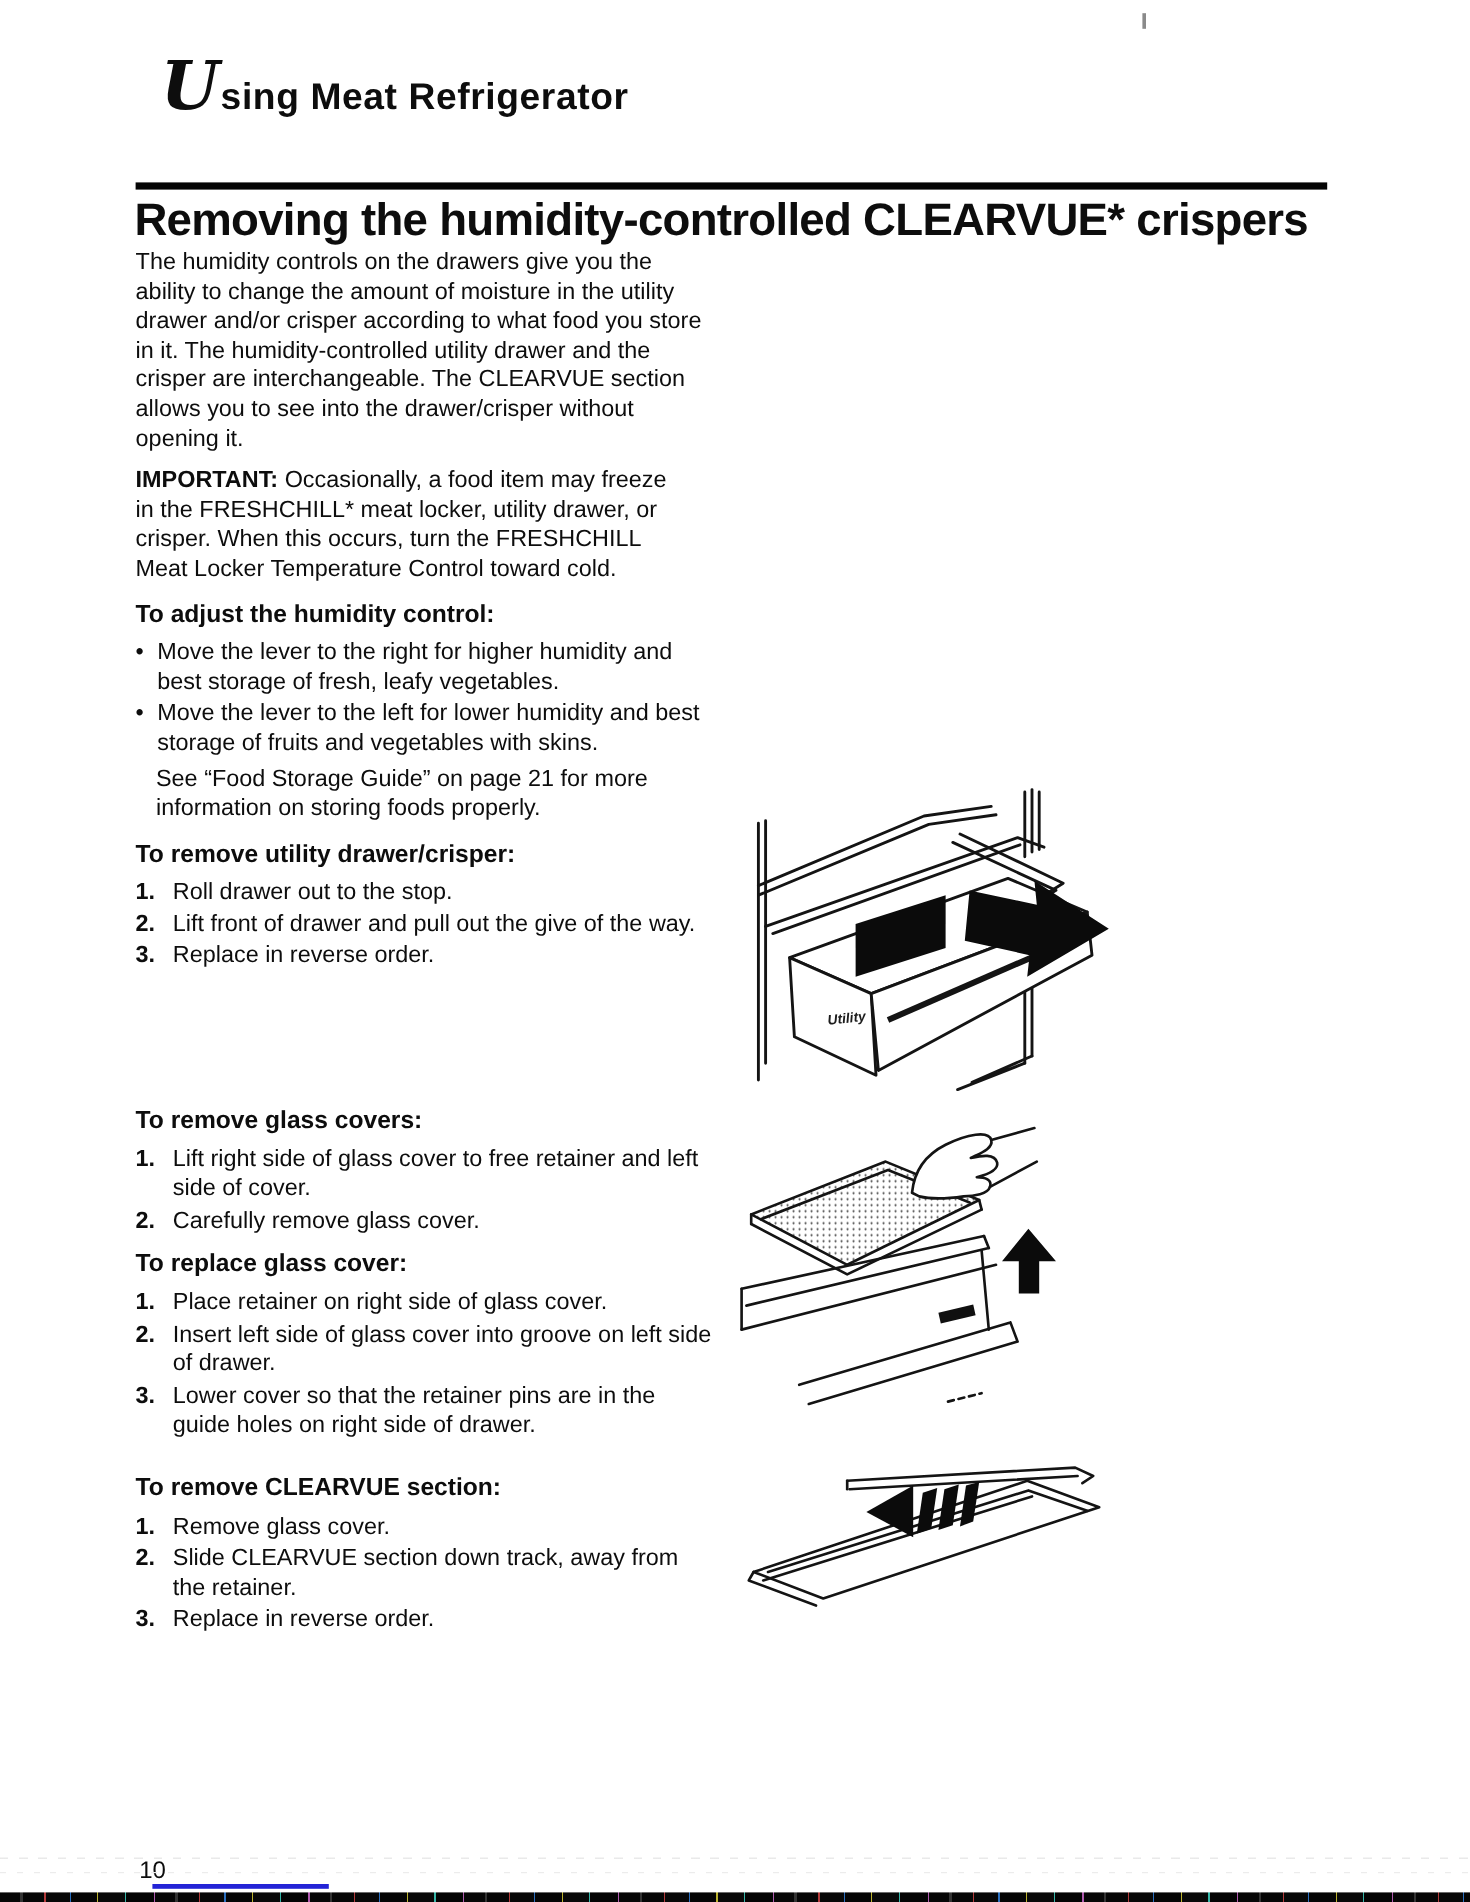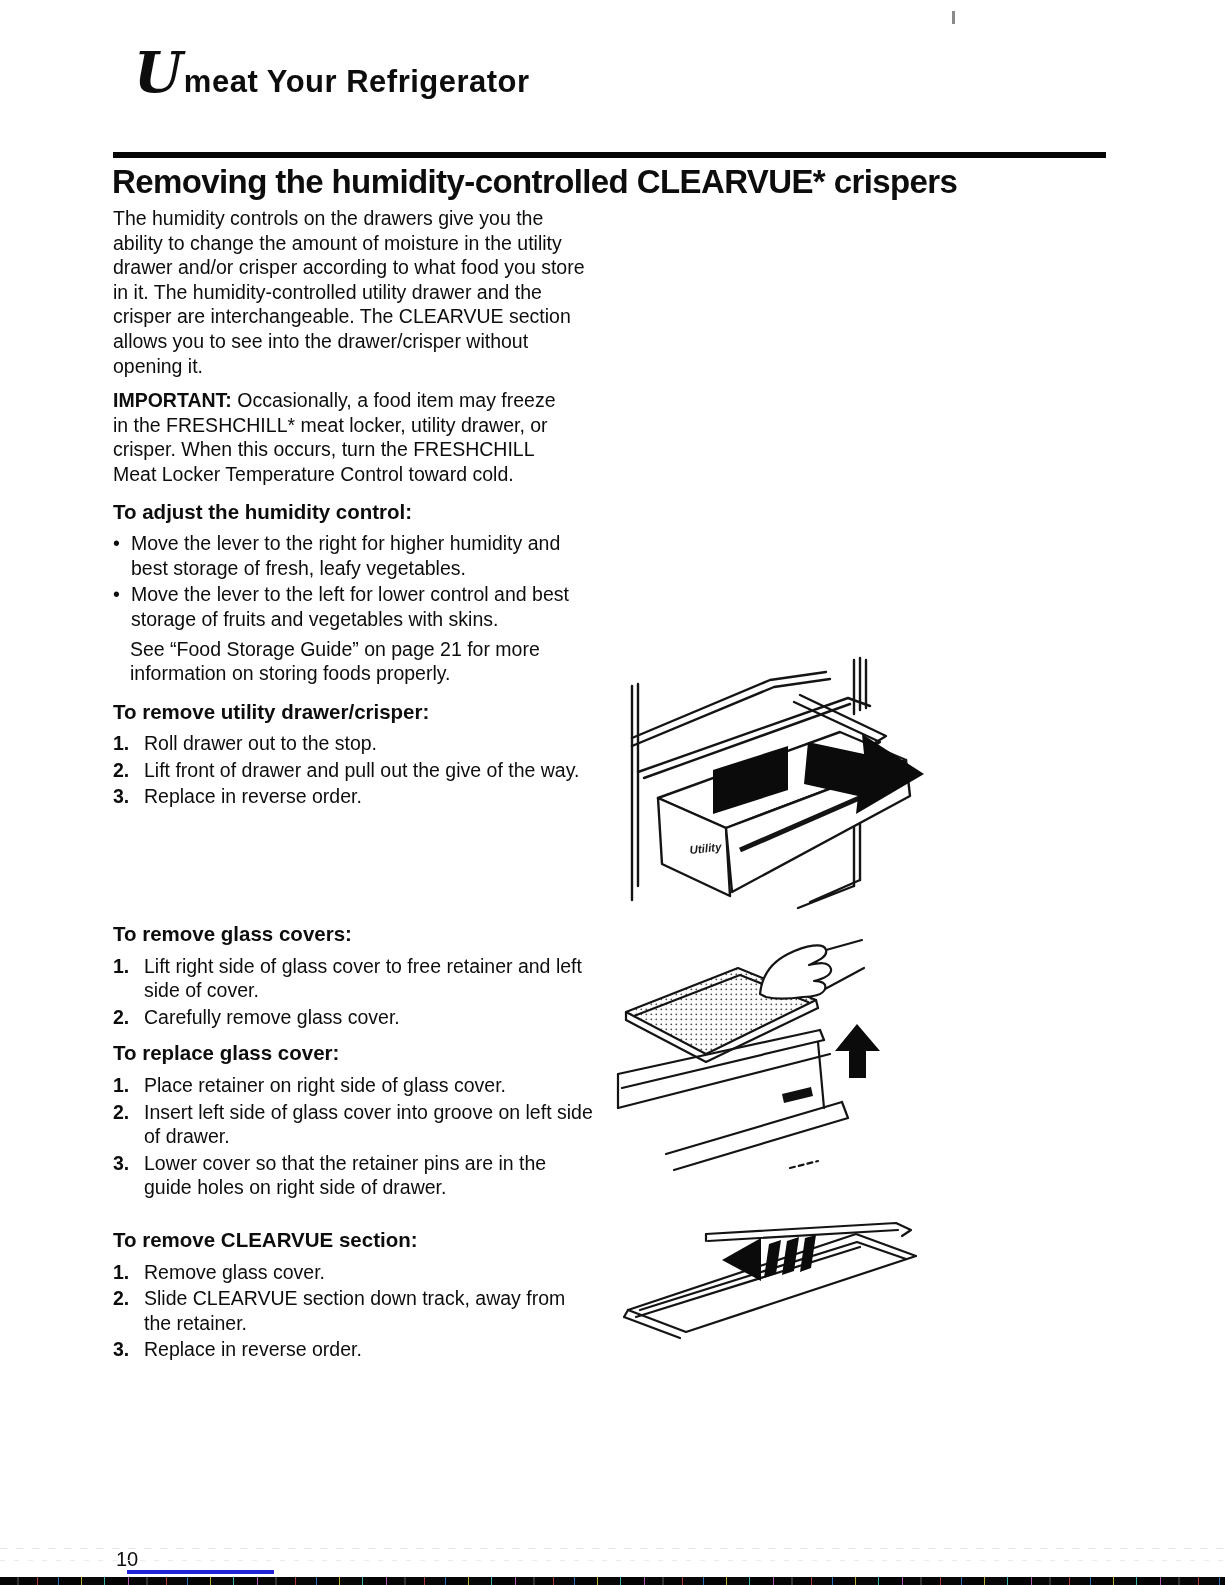--- a/index.html
+++ b/index.html
@@ -8,21 +8,21 @@
 
   
   .doc-header{position:absolute;left:134px;top:44px;display:flex;align-items:baseline;}
   .hdr-initial{font-family:"DejaVu Serif", serif;font-style:italic;font-weight:bold;
                font-size:56px;line-height:1;margin-right:1px;}
   .hdr-rest{font-size:31px;font-weight:bold;letter-spacing:0.5px;}
 
   
   .title-rule{position:absolute;left:113px;top:152px;width:993px;height:6px;background:#050505;}
   .page-title{position:absolute;left:112px;top:163px;width:1010px;
-              font-size:33px;font-weight:bold;letter-spacing:-0.6px;}
+              font-size:38px;font-weight:bold;letter-spacing:-0.6px;}
 
   
   .txt-col{position:absolute;left:113px;width:522px;font-size:19.5px;line-height:24.6px;}
   .block-a{top:206px;}
   .block-b{top:922px;}
   .block-c{top:1228px;}
   p.body{margin:0 0 10px 0;white-space:pre-line;}
   p.important{margin:0 0 13px 0;white-space:pre-line;}
   .b{font-weight:bold;}
   h3.sec-h{font-size:20.5px;font-weight:bold;margin:12px 0 7px 0;}
@@ -55,21 +55,21 @@
         #070707 38px 58px,#2a6fc0 58px 59px,#040404 59px 81px,#bdb32e 81px 82px,
         #080808 82px 104px,#35b6a8 104px 105px,#030303 105px 128px,#b05ab0 128px 129px);}
 </style>
 </head>
 <body>
 
 <div class="page">
 
   <div class="doc-header">
     <span class="hdr-initial">U</span>
-      <span class="hdr-rest">meat Your Refrigerator</span>
+      <span class="hdr-rest">sing Meat Refrigerator</span>
   </div>
   <div class="scan-tick"></div>
 
   <div class="title-rule"></div>
   <h1 class="page-title" style="margin:0">Removing the humidity-controlled CLEARVUE* crispers</h1>
 
   <div class="txt-col block-a">
     <p class="body">The humidity controls on the drawers give you the
 ability to change the amount of moisture in the utility
 drawer and/or crisper according to what food you store
@@ -79,21 +79,21 @@
 opening it.</p>
     <p class="important"><span class="b">IMPORTANT:</span><span> Occasionally, a food item may freeze
 in the FRESHCHILL* meat locker, utility drawer, or
 crisper. When this occurs, turn the FRESHCHILL
 Meat Locker Temperature Control toward cold.</span></p>
 
     <h3 class="sec-h">To adjust the humidity control:</h3>
     <div class="list">
       <div class="li li-bul"><span class="marker">•</span><span>Move the lever to the right for higher humidity and
 best storage of fresh, leafy vegetables.</span></div>
-      <div class="li li-bul"><span class="marker">•</span><span>Move the lever to the left for lower control and best
+      <div class="li li-bul"><span class="marker">•</span><span>Move the lever to the left for lower humidity and best
 storage of fruits and vegetables with skins.</span></div>
     </div>
     <p class="note">See “Food Storage Guide” on page 21 for more
 information on storing foods properly.</p>
 
     <h3 class="sec-h">To remove utility drawer/crisper:</h3>
     <div class="list">
       <div class="li li-num"><span class="marker num-marker">1.</span><span>Roll drawer out to the stop.</span></div>
       <div class="li li-num"><span class="marker num-marker">2.</span><span>Lift front of drawer and pull out the give of the way.</span></div>
       <div class="li li-num"><span class="marker num-marker">3.</span><span>Replace in reverse order.</span></div>

